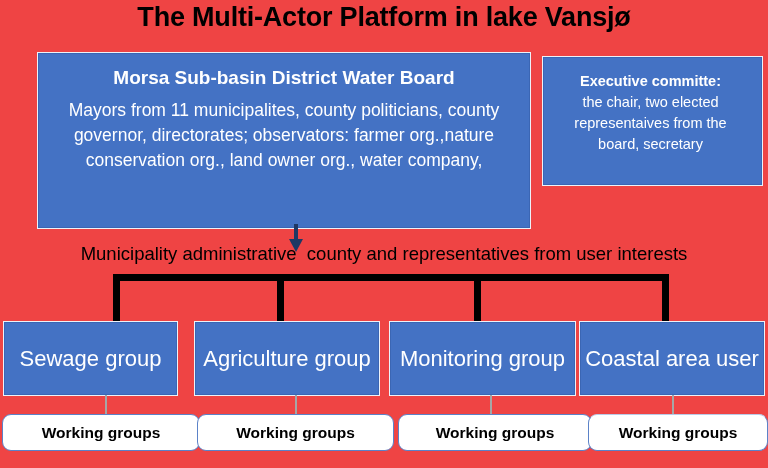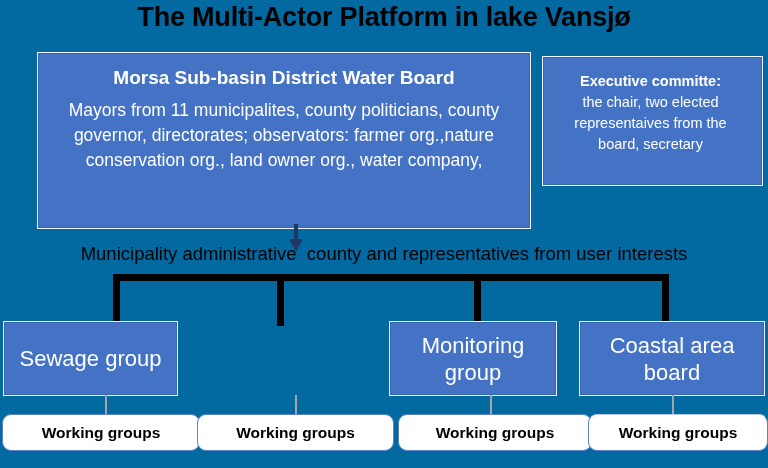--- a/index.html
+++ b/index.html
@@ -10,21 +10,21 @@
   }
   body {
     font-family: "Liberation Sans", sans-serif;
     -webkit-font-smoothing: antialiased;
   }
   #canvas {
     position: relative;
     width: 768px;
     height: 468px;
     overflow: hidden;
-    background: #0369a1;
+    background: #ef4444;
   }
 
   
   .title {
     position: absolute;
     left: 0;
     top: 2px;
     width: 768px;
     text-align: center;
     font-size: 27px;
@@ -139,21 +139,21 @@
     font-size: 22px;
     line-height: 27px;
     display: flex;
     align-items: center;
     justify-content: center;
     text-align: center;
     box-shadow: 0 0 0 1px #eef2f9;
   }
   #group-0 { left: 4px;   width: 173px; }
   #group-1 { left: 195px; width: 184px; }
-  #group-2 { left: 390px; width: 166px; }
+  #group-2 { left: 390px; width: 185px; }
   #group-3 { left: 580px; width: 184px; }
 
   
   .thin-conn {
     position: absolute;
     top: 395px;
     width: 2px;
     height: 22px;
     background: #a6a6a6;
   }
@@ -208,22 +208,23 @@
 
   <div id="middle-caption">Municipality administrative  county and representatives from user interests</div>
 
   <div class="hbar"></div>
   <div class="vbar" id="vbar-1"></div>
   <div class="vbar" id="vbar-2"></div>
   <div class="vbar" id="vbar-3"></div>
   <div class="vbar" id="vbar-4"></div>
 
   <div class="group-box" id="group-0">Sewage group</div>
+  <div class="group-box" id="group-1">Agriculture group</div>
   <div class="group-box" id="group-2">Monitoring group</div>
-  <div class="group-box" id="group-3">Coastal area board</div>
+  <div class="group-box" id="group-3">Coastal area user</div>
 
   <div class="thin-conn" id="conn-0"></div>
   <div class="thin-conn" id="conn-1"></div>
   <div class="thin-conn" id="conn-2"></div>
   <div class="thin-conn" id="conn-3"></div>
 
   <div class="wg-box" id="wg-0">Working groups</div>
   <div class="wg-box" id="wg-1">Working groups</div>
   <div class="wg-box" id="wg-2">Working groups</div>
   <div class="wg-box" id="wg-3">Working groups</div>

